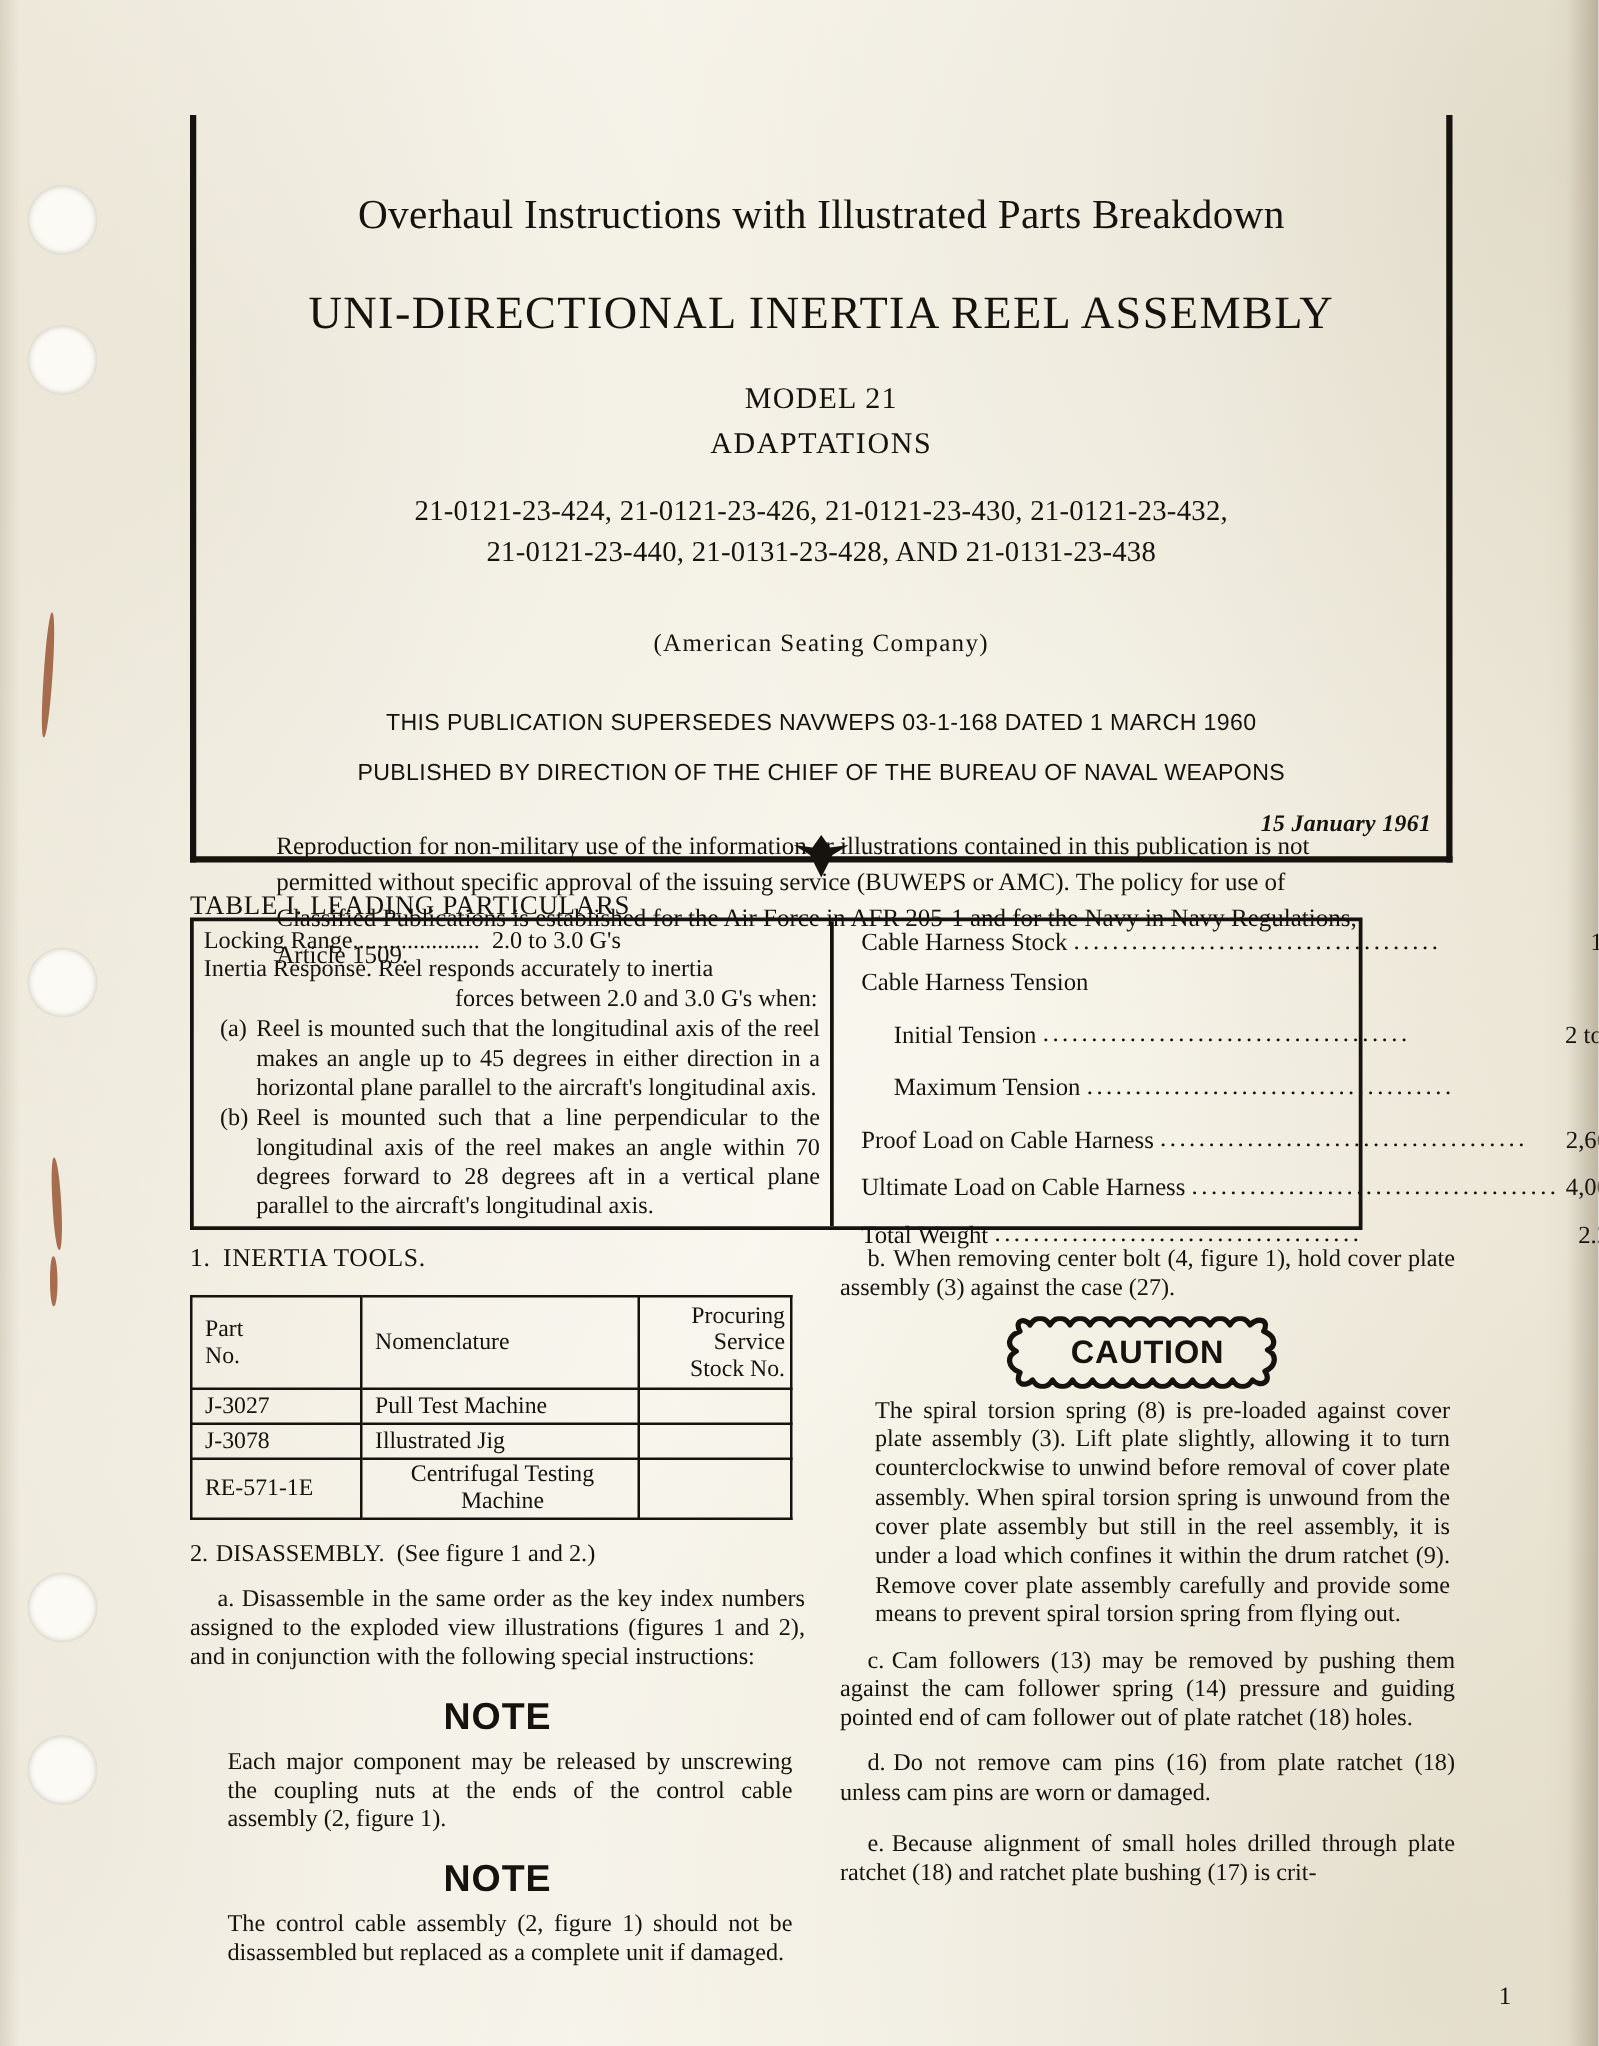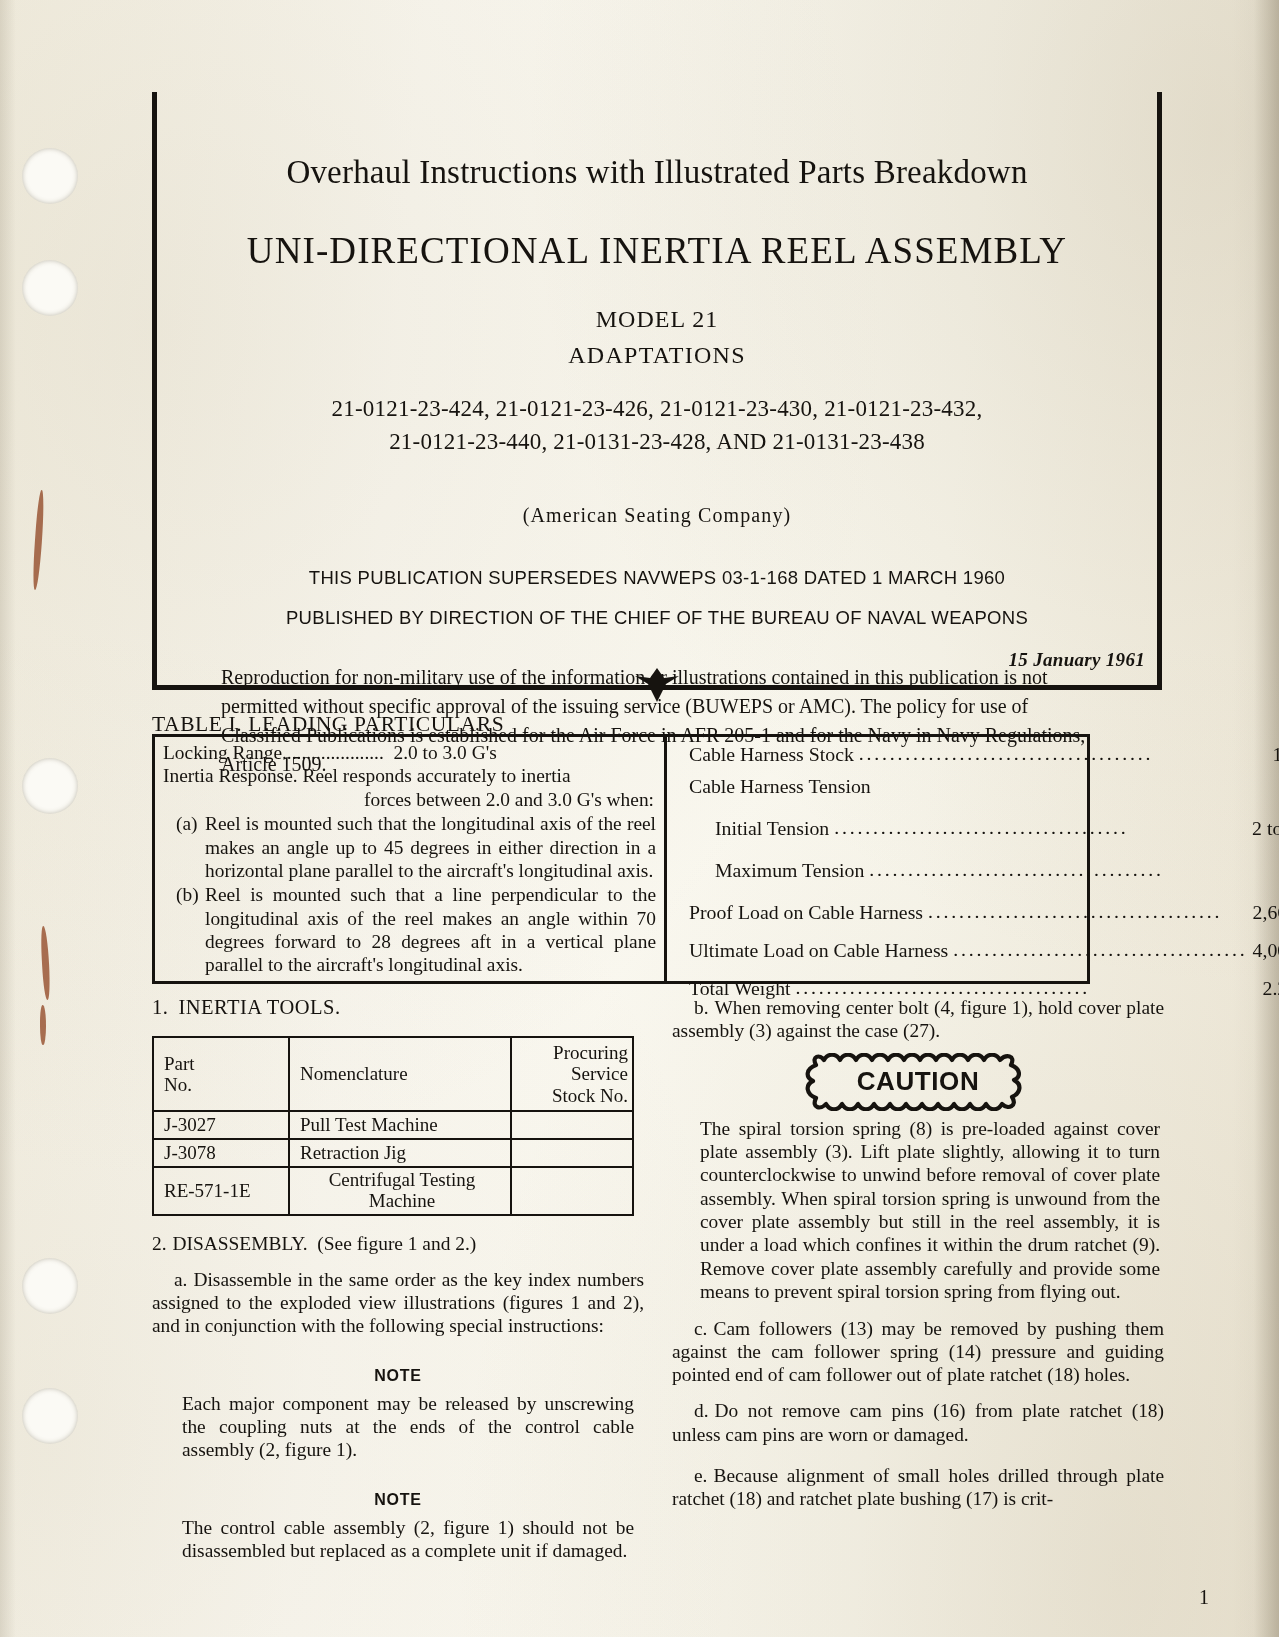--- a/index.html
+++ b/index.html
@@ -321,24 +321,24 @@
     text-align: justify;
     margin: 13px 0 0 0;
     text-indent: 22px;
   }
   .body-p.noind { text-indent: 0; }
   .body-p .lead { margin-right: 6px; }
 
   .note-head {
     font-family: "Liberation Sans", sans-serif;
     font-weight: bold;
-    font-size: 16px;
+    font-size: 30px;
     letter-spacing: 0.8px;
     text-align: center;
-    margin: 29px 0 7px 0;
+    margin: 19px 0 7px 0;
   }
   .note-body {
     font-size: 19.4px;
     line-height: 1.20;
     text-align: justify;
     margin: 0 10px 0 30px;
   }
   .caution-wrap {
     display: flex;
     justify-content: center;
@@ -500,21 +500,21 @@
         </tr>
       </thead>
       <tbody>
         <tr>
           <td class="c-part">J-3027</td>
           <td class="c-nom">Pull Test Machine</td>
           <td class="c-stk"></td>
         </tr>
         <tr>
           <td class="c-part">J-3078</td>
-          <td class="c-nom">Retraction Jig</td>
+          <td class="c-nom">Illustrated Jig</td>
           <td class="c-stk"></td>
         </tr>
         <tr>
           <td class="c-part">RE-571-1E</td>
           <td class="c-nom ctr">Centrifugal Testing Machine</td>
           <td class="c-stk"></td>
         </tr>
       </tbody>
     </table>
 

